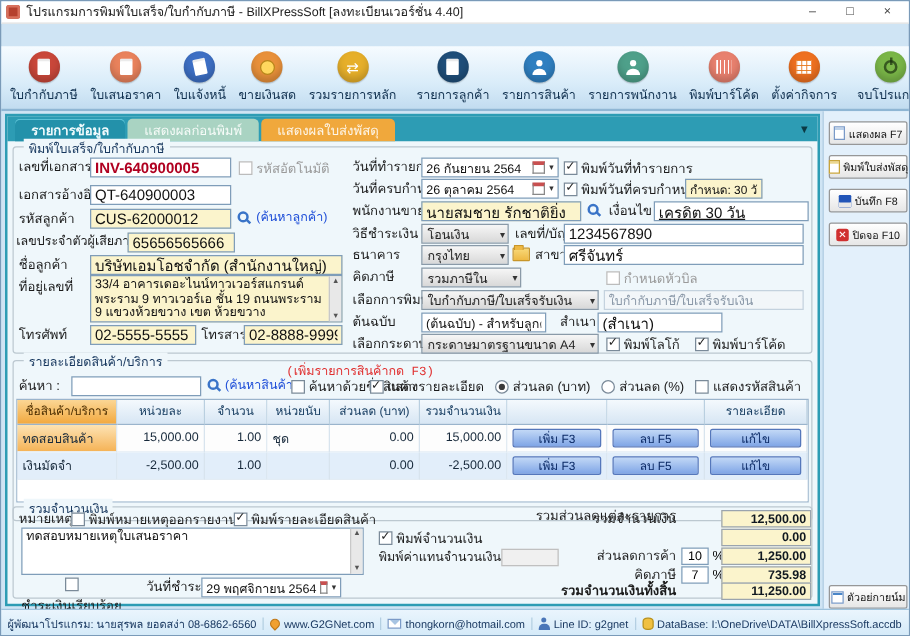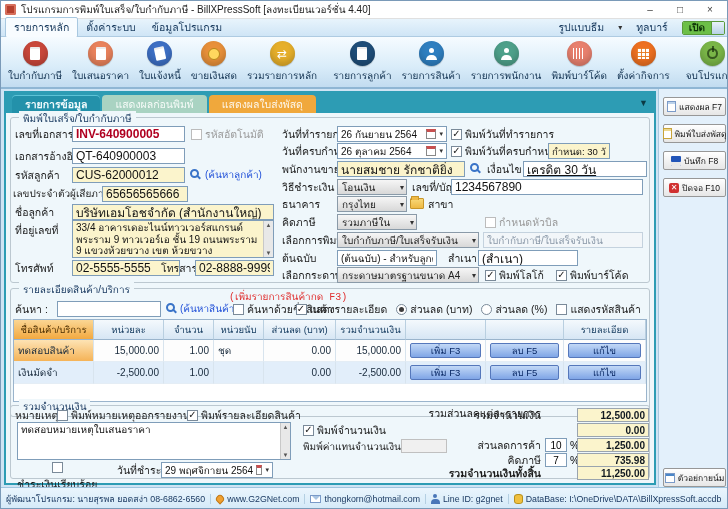--- a/index.html
+++ b/index.html
@@ -132,34 +132,20 @@
   <div class="titlebar">
     <span class="appicon"></span>
     <span class="title-text">โปรแกรมการพิมพ์ใบเสร็จ/ใบกำกับภาษี - BillXPressSoft [ลงทะเบียนเวอร์ชั่น 4.40]</span>
     <span class="win-controls">
       <span class="win-btn">–</span>
       <span class="win-btn">□</span>
       <span class="win-btn">×</span>
     </span>
   </div>
 
-  <div class="menubar">
-    <span class="menu-item active">รายการหลัก</span>
-    <span class="menu-item">ตั้งค่าระบบ</span>
-    <span class="menu-item">ข้อมูลโปรแกรม</span>
-    <span class="menu-right">
-      <span class="menu-item">รูปแบบธีม</span>
-      <span class="dd-arrow">▾</span>
-      <span class="menu-item">ทูลบาร์</span>
-      <span class="toggle">
-        <span class="toggle-on">เปิด</span>
-        <span class="toggle-knob"></span>
-      </span>
-    </span>
-  </div>
 
   <div class="toolbar">
     <div class="tbtn">
       <span class="circ" style="background:#c9473a">
           <span class="docg"></span>
         </span>
       <span>ใบกำกับภาษี</span>
     </div>
     <div class="tbtn">
       <span class="circ" style="background:#e9825c">
@@ -261,21 +247,21 @@
           <input class="inp yellow" style="left: 61px; top: 86px; width: 202px;" readonly="" value="บริษัทเอมโอชจำกัด (สำนักงานใหญ่)">
 
           <span class="lbl" style="left:4px; top:104px;">ที่อยู่เลขที่</span>
           <textarea class="ta" style="left: 61px; top: 102px; width: 202px; height: 38px;" readonly="">33/4 อาคารเดอะไนน์ทาวเวอร์สแกรนด์ พระราม 9 ทาวเวอร์เอ ชั้น 19 ถนนพระราม 9 แขวงห้วยขวาง เขต ห้วยขวาง กรุงเทพมหานคร 10310</textarea>
           <span class="ta-scroll" style="left:252px; top:103px; height:36px;">
               <span>▲</span>
               <span>▼</span>
             </span>
 
           <span class="lbl" style="left:4px; top:142px;">โทรศัพท์</span>
-          <input class="inp yellow" style="left: 61px; top: 142px; width: 108px;" readonly="" value="02-5555-5555">
+          <input class="inp yellow" style="left: 61px; top: 142px; width: 85px;" readonly="" value="02-5555-5555">
           <span class="lbl" style="left:150px; top:142px;">โทรสาร</span>
           <input class="inp yellow" style="left: 184px; top: 142px; width: 79px;" readonly="" value="02-8888-9999">
 
           <span class="lbl" style="left:271px; top:8px;">วันที่ทำรายการ</span>
           <span class="datebox" style="left:326px; top:8px; width:110px;">
               <span>26  กันยายน   2564</span>
               <span class="cal"></span>
               <span class="ddv">▾</span>
             </span>
           <span class="cb checked" style="left:440px; top:8px;">
@@ -307,20 +293,21 @@
             </span>
           <span class="lbl" style="left:401px; top:61px;">เลขที่/บัญชี</span>
           <input class="inp" style="left: 440px; top: 61px; width: 192px;" readonly="" value="1234567890">
 
           <span class="lbl" style="left:271px; top:78px;">ธนาคาร</span>
           <span class="sel" style="left:326px; top:78px; width:70px;">
               <span>กรุงไทย</span>
             </span>
           <span class="folder" style="left:399px; top:80px;"></span>
           <span class="lbl" style="left:417px; top:78px;">สาขา</span>
+          <input class="inp" style="left: 440px; top: 78px; width: 192px;" readonly="" value="ศรีจันทร์">
 
           <span class="lbl" style="left:271px; top:96px;">คิดภาษี</span>
           <span class="sel" style="left:326px; top:96px; width:80px;">
               <span>รวมภาษีใน</span>
             </span>
           <span class="cb dim" style="left:474px; top:96px;">
               <span class="box"></span>
               <span>กำหนดหัวบิล</span>
             </span>
 

